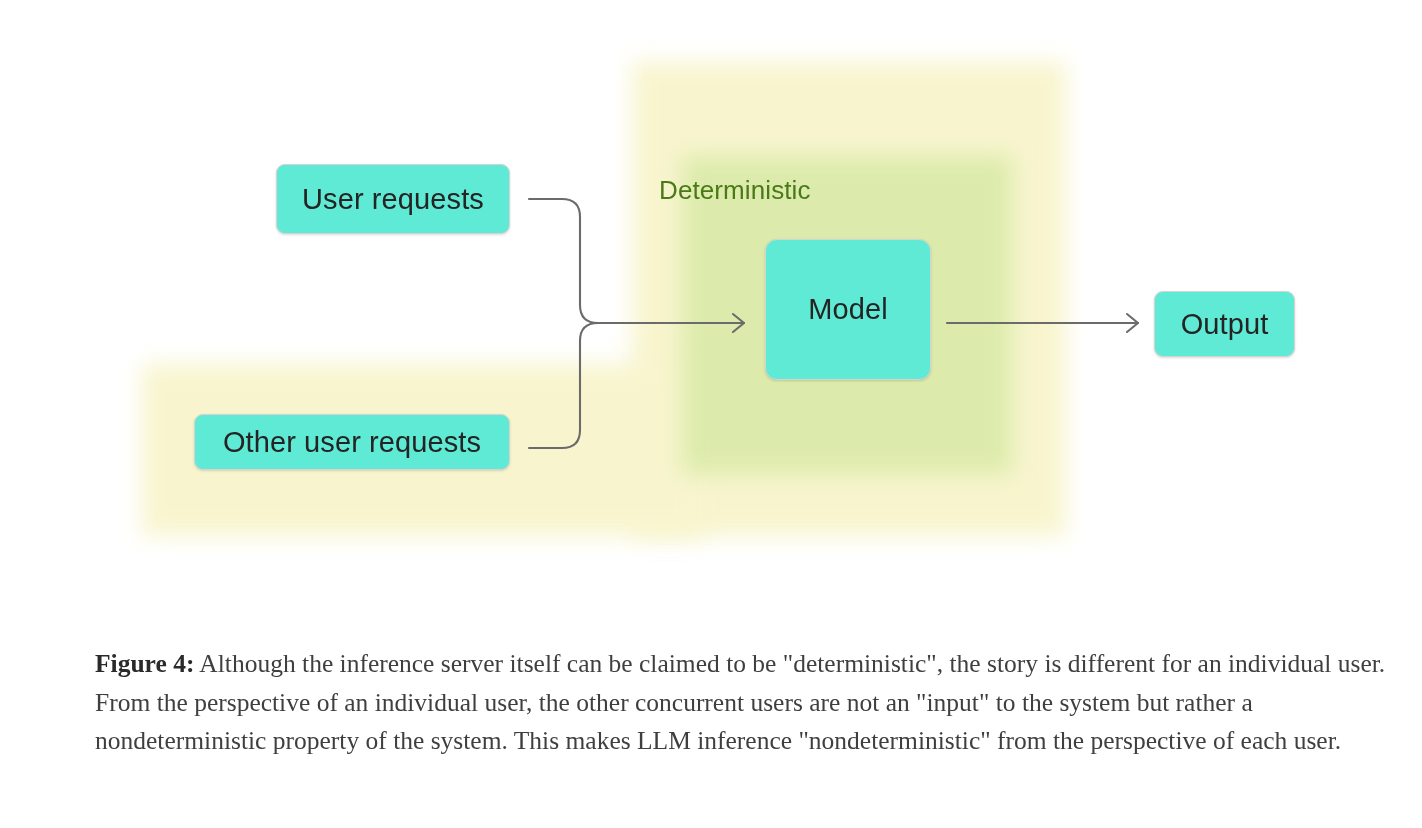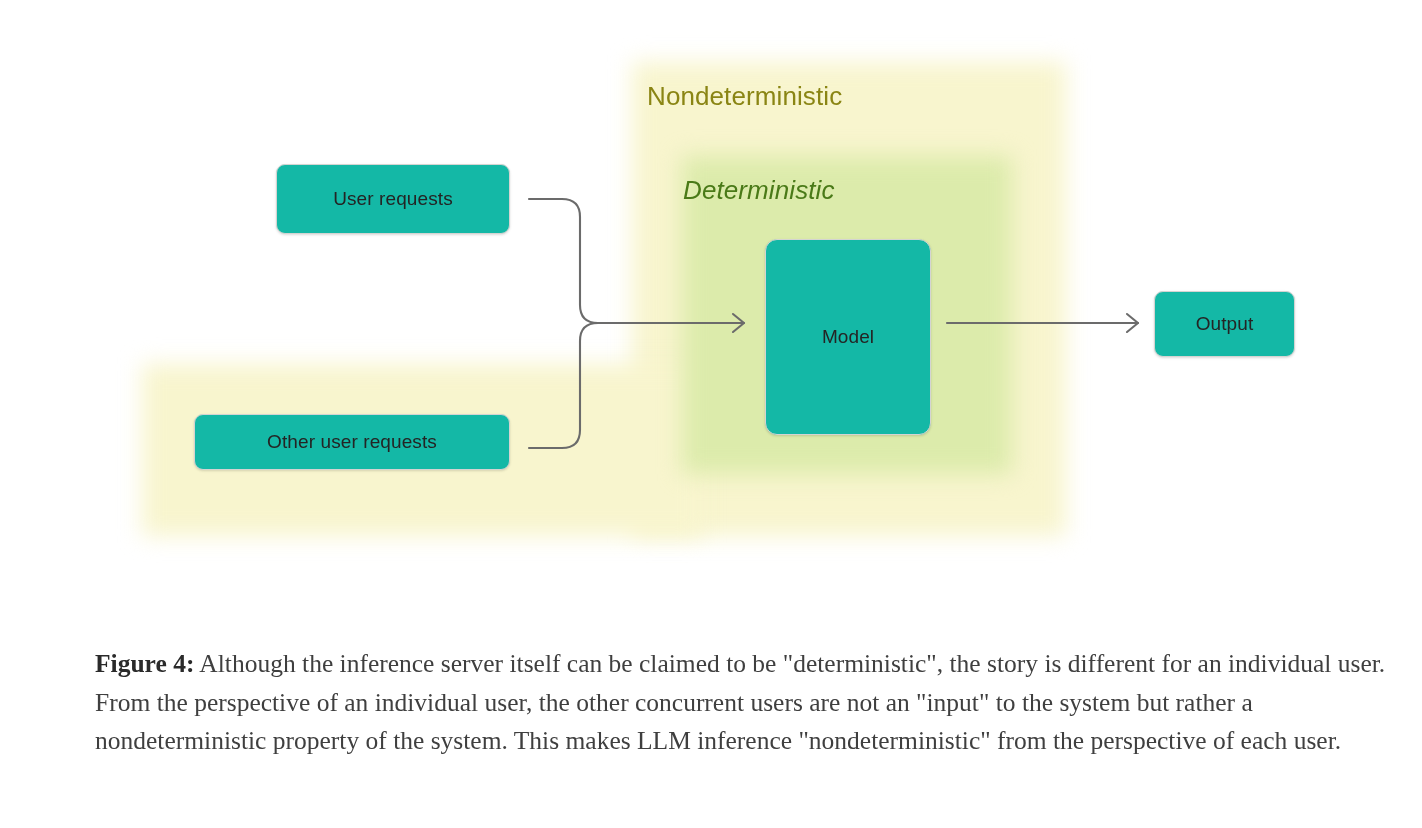--- a/index.html
+++ b/index.html
@@ -57,59 +57,58 @@
     font-size: 26px;
     letter-spacing: 0.1px;
     white-space: nowrap;
   }
   .label-nondeterministic {
     left: 647px;
     top: 81px;
     color: #8a8514;
   }
   .label-deterministic {
-    left: 683px;
+    left: 659px;
     top: 175px;
     color: #4a7a18;
-    font-style: italic;
   }
 
   
   .node {
     position: absolute;
     box-sizing: border-box;
-    background: #14b8a6;
+    background: #5eead4;
     border: 1px solid #d4d4d2;
     border-radius: 9px;
     box-shadow: 0 1px 3px rgba(0,0,0,0.10), 0 1px 2px rgba(0,0,0,0.05);
     display: flex;
     align-items: center;
     justify-content: center;
     color: #242424;
-    font-size: 19px;
+    font-size: 29px;
     letter-spacing: 0.1px;
     white-space: nowrap;
   }
   .node-user-requests {
     left: 276px;
     top: 164px;
     width: 234px;
     height: 70px;
   }
   .node-other-user-requests {
     left: 194px;
     top: 414px;
     width: 316px;
     height: 56px;
   }
   .node-model {
     left: 765px;
     top: 239px;
     width: 166px;
-    height: 196px;
+    height: 141px;
     border-radius: 12px;
   }
   .node-output {
     left: 1154px;
     top: 291px;
     width: 141px;
     height: 66px;
   }
 
   
@@ -142,21 +141,20 @@
 </style>
 </head>
 <body>
 
 <div id="figure-area">
 
   <div class="region region-nondeterministic-right"></div>
   <div class="region region-nondeterministic-left"></div>
   <div class="region region-deterministic"></div>
 
-  <div class="region-label label-nondeterministic">Nondeterministic</div>
   <div class="region-label label-deterministic">Deterministic</div>
 
   <svg id="connectors" viewBox="0 0 1422 610" width="1422" height="610" xmlns="http://www.w3.org/2000/svg">
     <g fill="none" stroke="#6b6b6b" stroke-width="2.1" stroke-linecap="round" stroke-linejoin="round">
 
       <path d="M 529 199 H 562 Q 580 199 580 217 V 305 Q 580 323 598 323 H 620"></path>
 
       <path d="M 529 448 H 562 Q 580 448 580 430 V 341 Q 580 323 598 323 H 620"></path>
 
       <path d="M 598 323 H 744"></path>

